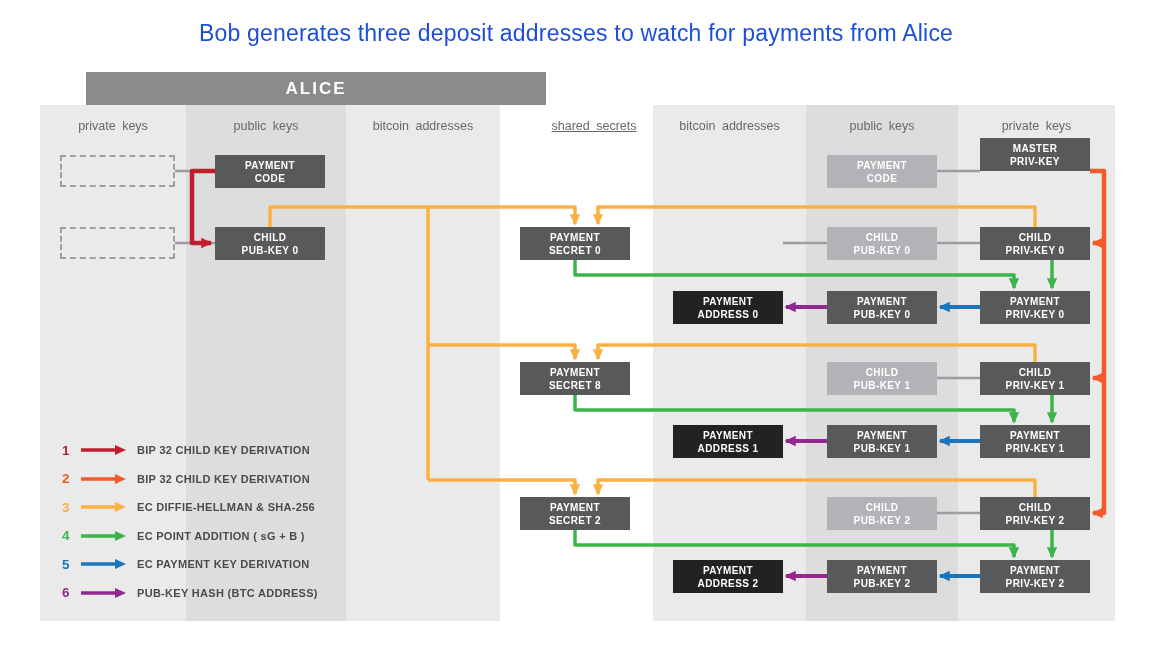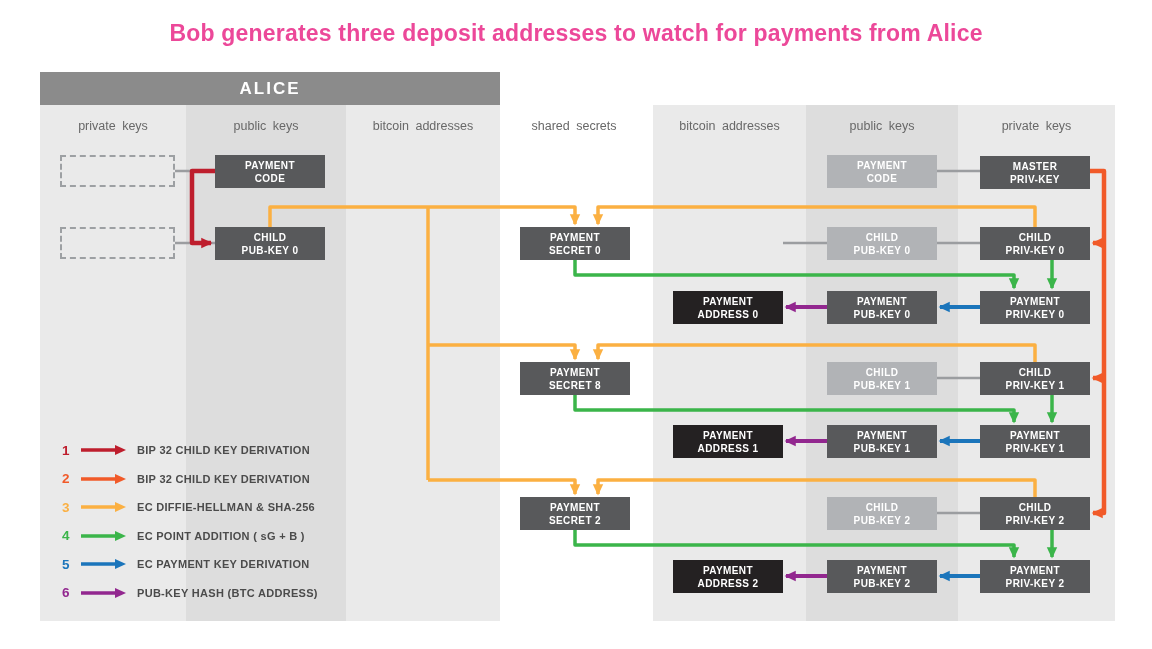--- a/index.html
+++ b/index.html
@@ -1,21 +1,21 @@
 <!DOCTYPE html>
 <html><head>
 <meta charset="utf-8">
 <style>
   html,body{margin:0;padding:0;background:#ffffff;font-family:"Liberation Sans",sans-serif;}
   .canvas{position:relative;width:1152px;height:649px;background:#ffffff;overflow:hidden;}
-  .title{position:absolute;top:20px;left:0;width:100%;text-align:center;font-size:23px;font-weight:bold;color:#ec4899;letter-spacing:.2px;}
+  .title{position:absolute;top:20px;left:0;width:100%;text-align:center;font-size:23px;font-weight:normal;color:#1d4ed8;letter-spacing:.2px;}
   .band{position:absolute;top:105px;height:516px;}
   .band.light{background:#eaeaea;}
   .band.mid{background:#dddddd;}
-  .hdr{position:absolute;top:72px;height:33px;color:#fff;font-size:17px;font-weight:bold;letter-spacing:2px;display:flex;align-items:center;justify-content:center;}
+  .hdr{position:absolute;top:72px;height:33px;color:#fff;font-size:17px;font-weight:bold;letter-spacing:2px;display:flex;align-items:center;justify-content:center;margin-left:46px;}
   .hdr-alice{left:40px;width:460px;background:#8b8b8b;}
   .hdr-bob{left:653px;width:462px;background:#232323;}
   .collabel{position:absolute;top:119px;height:16px;font-size:12.5px;color:#686868;text-align:center;word-spacing:3px;}
   .arrows{position:absolute;left:0;top:0;}
   .box{position:absolute;width:110px;height:33px;display:flex;flex-direction:column;align-items:center;justify-content:center;color:#fff;font-size:10px;font-weight:bold;letter-spacing:.4px;line-height:1.3;text-align:center;}
   .box.dark{background:#58595b;}
   .box.light{background:#b1b3b6;}
   .box.black{background:#242122;}
   .box.dashed{width:111px;height:28px;background:transparent;border:2px dashed #9da0a3;}
   .legend{position:absolute;left:62px;top:439px;}
@@ -35,21 +35,21 @@
   <div class="band light" style="left:653px;width:153px;"></div>
   <div class="band mid" style="left:806px;width:152px;"></div>
   <div class="band light" style="left:958px;width:157px;"></div>
 
   <div class="title">Bob generates three deposit addresses to watch for payments from Alice</div>
   <div class="hdr hdr-alice">ALICE</div>
 
   <div class="collabel" style="left:40px;width:146px;">private keys</div>
   <div class="collabel" style="left:186px;width:160px;">public keys</div>
   <div class="collabel" style="left:346px;width:154px;">bitcoin addresses</div>
-  <div class="collabel" style="left:500px;width:148px;">shared secrets</div>
+  <div class="collabel" style="left:520px;width:148px;text-decoration:underline;">shared secrets</div>
   <div class="collabel" style="left:653px;width:153px;">bitcoin addresses</div>
   <div class="collabel" style="left:806px;width:152px;">public keys</div>
   <div class="collabel" style="left:958px;width:157px;">private keys</div>
 
   <svg class="arrows" width="1152" height="649" viewBox="0 0 1152 649">
     <defs>
       <marker id="mRed" markerUnits="userSpaceOnUse" markerWidth="13" markerHeight="13" viewBox="0 0 12 12" refX="10" refY="6" orient="auto">
         <path d="M1,1.2 L11.3,6 L1,10.8 Z" fill="#be1e2d"></path>
       </marker>
       <marker id="mOrange" markerUnits="userSpaceOnUse" markerWidth="13" markerHeight="13" viewBox="0 0 12 12" refX="10" refY="6" orient="auto">
@@ -142,21 +142,21 @@
   </div>
   <div class="box dark" style="left:520px;top:497px;">
     <span>PAYMENT</span>
     <span>SECRET 2</span>
   </div>
 
   <div class="box light" style="left:827px;top:155px;">
     <span>PAYMENT</span>
     <span>CODE</span>
   </div>
-  <div class="box dark" style="left:980px;top:156px;">
+  <div class="box dark" style="left:980px;top:138px;">
     <span>MASTER</span>
     <span>PRIV-KEY</span>
   </div>
 
   <div class="box light" style="left:827px;top:227px;">
     <span>CHILD</span>
     <span>PUB-KEY 0</span>
   </div>
   <div class="box dark" style="left:980px;top:227px;">
     <span>CHILD</span>

